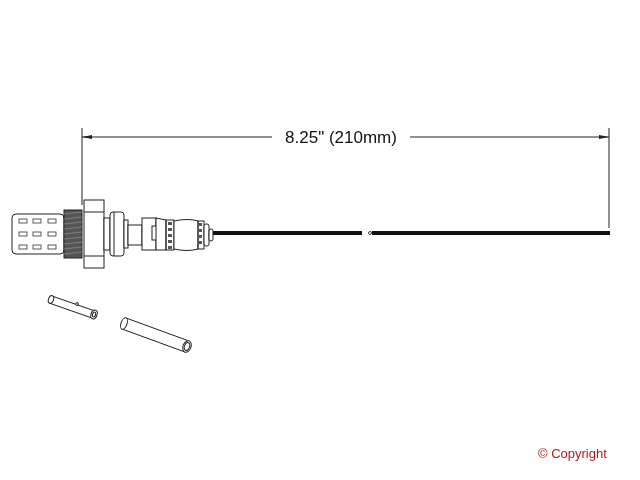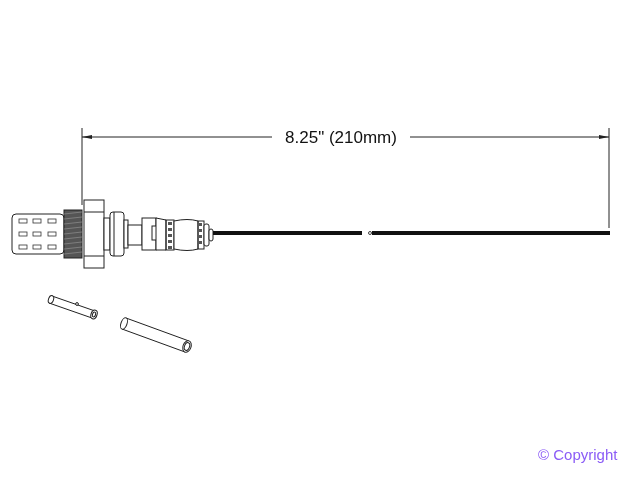--- a/index.html
+++ b/index.html
@@ -1,19 +1,19 @@
 <!DOCTYPE html>
 <html><head>
   <meta charset="utf-8">
   <style>
     html, body { margin: 0; padding: 0; background: #ffffff; }
     body { width: 640px; height: 480px; position: relative; overflow: hidden; font-family: "Liberation Sans", sans-serif; }
     svg.drawing { position: absolute; left: 0; top: 0; }
     .dim-label { font-family: "Liberation Sans", sans-serif; font-size: 17px; fill: #111; }
-    .copyright { position: absolute; left: 538px; top: 446px; font-size: 15px; color: #8b5cf6; font-family: "Liberation Sans", sans-serif; }
+    .copyright { position: absolute; left: 538px; top: 446px; font-size: 13px; color: #b91c1c; font-family: "Liberation Sans", sans-serif; }
   </style>
 </head>
 <body>
 
 <svg class="drawing" width="640" height="480" viewBox="0 0 640 480" xmlns="http://www.w3.org/2000/svg">
 
   <g stroke="#222" stroke-width="1" fill="none">
     <line x1="82" y1="137" x2="272" y2="137"></line>
     <line x1="410" y1="137" x2="609" y2="137"></line>
 

